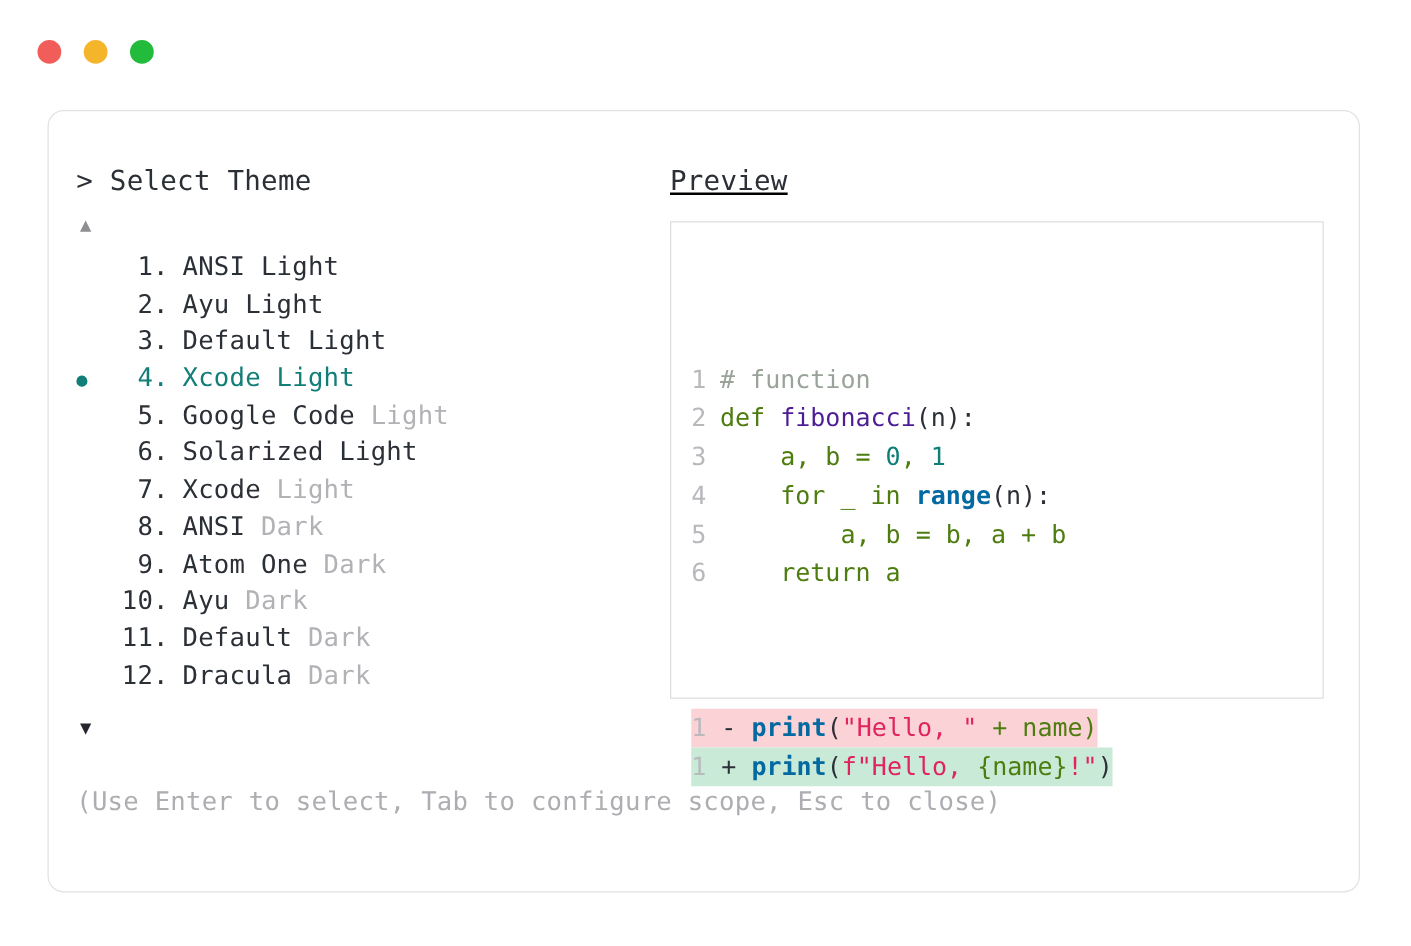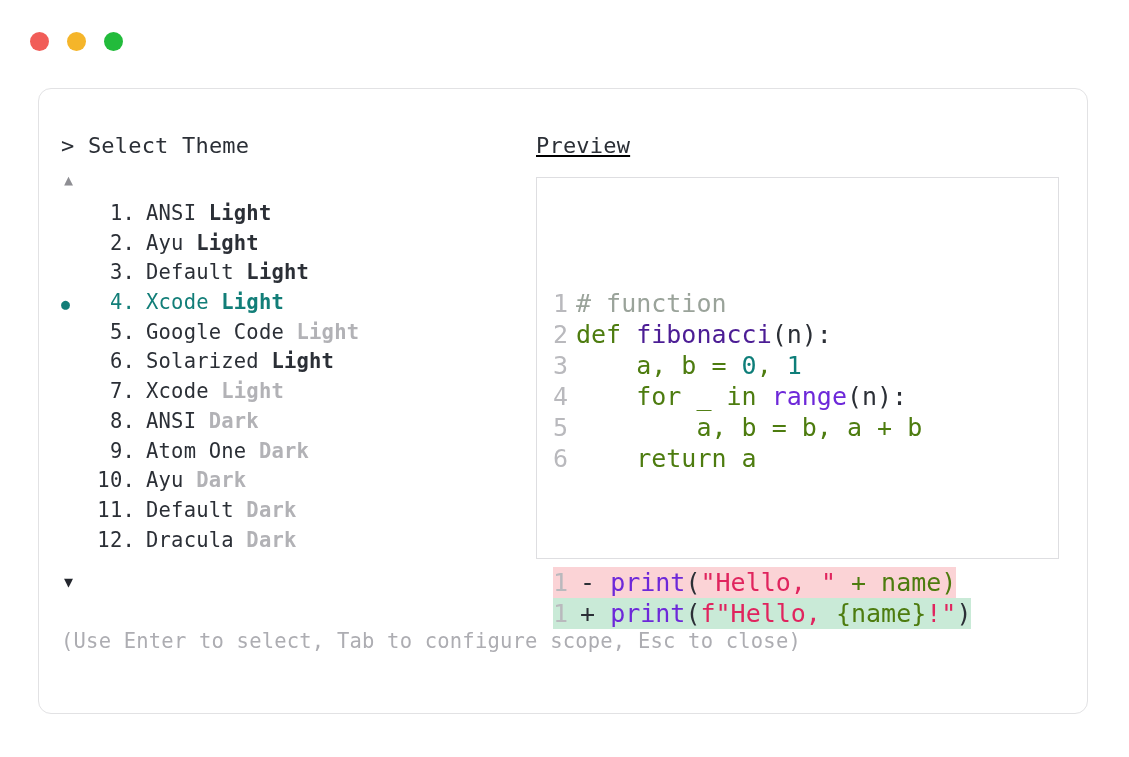--- a/index.html
+++ b/index.html
@@ -117,21 +117,20 @@
     letter-spacing: 0.2px;
   }
   .name {
     margin-left: 11px;
     color: #2b2f36;
     letter-spacing: 0.2px;
   }
   .variant {
     color: #b2b2b6;
     letter-spacing: 0.2px;
-    font-weight: bold;
   }
   .variant.inline-name { color: #2b2f36; }
   .theme-item.selected .idx,
   .theme-item.selected .name,
   .theme-item.selected .variant { color: #127e78; }
 
   
   .hint {
     position: absolute;
     left: 22px;
@@ -151,39 +150,39 @@
     width: 523px;
     height: 382px;
     box-sizing: border-box;
     border: 1px solid #dedee1;
     background: #ffffff;
   }
   .code {
     position: absolute;
     left: 16px;
     top: 48px;
-    font-size: 25px;
+    font-size: 20px;
     line-height: 31px;
     white-space: pre;
   }
   .code-line { white-space: pre; height: 31px; }
   .ln {
     color: #b9b9bd;
     display: inline-block;
     width: 12px;
     text-align: right;
   }
   .gutter-gap { display: inline-block; width: 11px; }
 
   
   .tok-comment { color: #9aa39a; }
   .tok-plain   { color: #4d7c0f; }
   .tok-fn      { color: #4c1d95; }
   .tok-num     { color: #0e7e79; }
-  .tok-builtin { color: #6d28d9; }
+  .tok-builtin { color: #0369a1; font-weight: bold; }
   .tok-str     { color: #e0245e; }
   .tok-punct   { color: #2b2f36; }
 
   
   .diff-block { margin-top: 31px; }
   .diff-row {
     white-space: pre;
     height: 31px;
     line-height: 31px;
     display: block;

